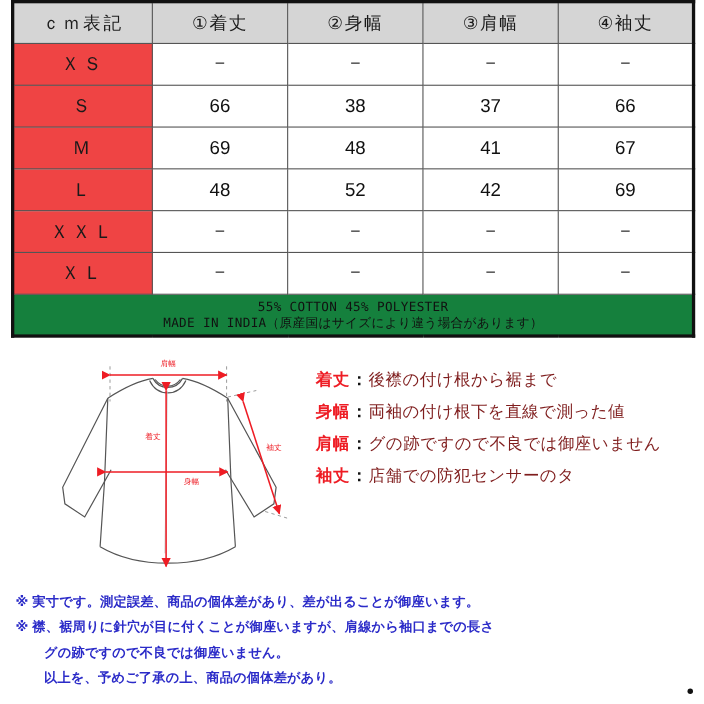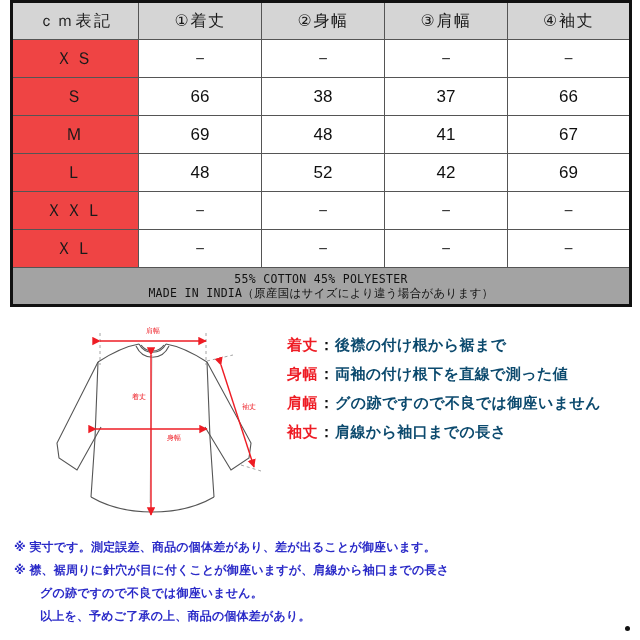--- a/index.html
+++ b/index.html
@@ -56,21 +56,21 @@
   .val-cell {
     background: #ffffff;
     font-size: 17px;
     color: #101010;
   }
   .val-cell.dash {
     font-size: 16px;
     color: #333333;
   }
   .material-cell {
-    background: #a3a3a3;
+    background: #15803d;
     text-align: left;
     height: 32px;
     padding: 2px 0 3px 22px;
     font-family: "DejaVu Sans Mono", "Liberation Mono", monospace;
     font-size: 11.5px;
     line-height: 14px;
     letter-spacing: 0.3px;
     color: #111111;
     border-top: 3px solid #111111;
   }
@@ -105,23 +105,23 @@
     font-weight: bold;
     letter-spacing: 0.5px;
   }
   .legend-sep {
     color: #111111;
     font-size: 15px;
     font-weight: bold;
     padding: 0 1px;
   }
   .legend-desc {
-    color: #0c4a6e;
+    color: #7f1d1d;
     font-size: 15px;
-    font-weight: bold;
+    font-weight: normal;
     letter-spacing: 0.4px;
   }
 
   
   .notice {
     position: absolute;
     left: 14px;
     top: 536px;
     width: 620px;
     color: #2b2bc8;
@@ -285,21 +285,21 @@
     <span class="legend-desc">両袖の付け根下を直線で測った値</span>
   </div>
   <div class="legend-row">
     <span class="legend-term">肩幅</span>
     <span class="legend-sep">：</span>
     <span class="legend-desc">グの跡ですので不良では御座いません</span>
   </div>
   <div class="legend-row">
     <span class="legend-term">袖丈</span>
     <span class="legend-sep">：</span>
-    <span class="legend-desc">肩線から袖口までの長さ</span>
+    <span class="legend-desc">店舗での防犯センサーのタ</span>
   </div>
 </div>
 
 <div class="notice">
   <span class="notice-line">※ 実寸です。測定誤差、商品の個体差があり、差が出ることが御座います。</span>
   <span class="notice-line">※ 襟、裾周りに針穴が目に付くことが御座いますが、肩線から袖口までの長さ</span>
   <span class="notice-line indent">グの跡ですので不良では御座いません。</span>
   <span class="notice-line indent">以上を、予めご了承の上、商品の個体差があり。</span>
 </div>
 

